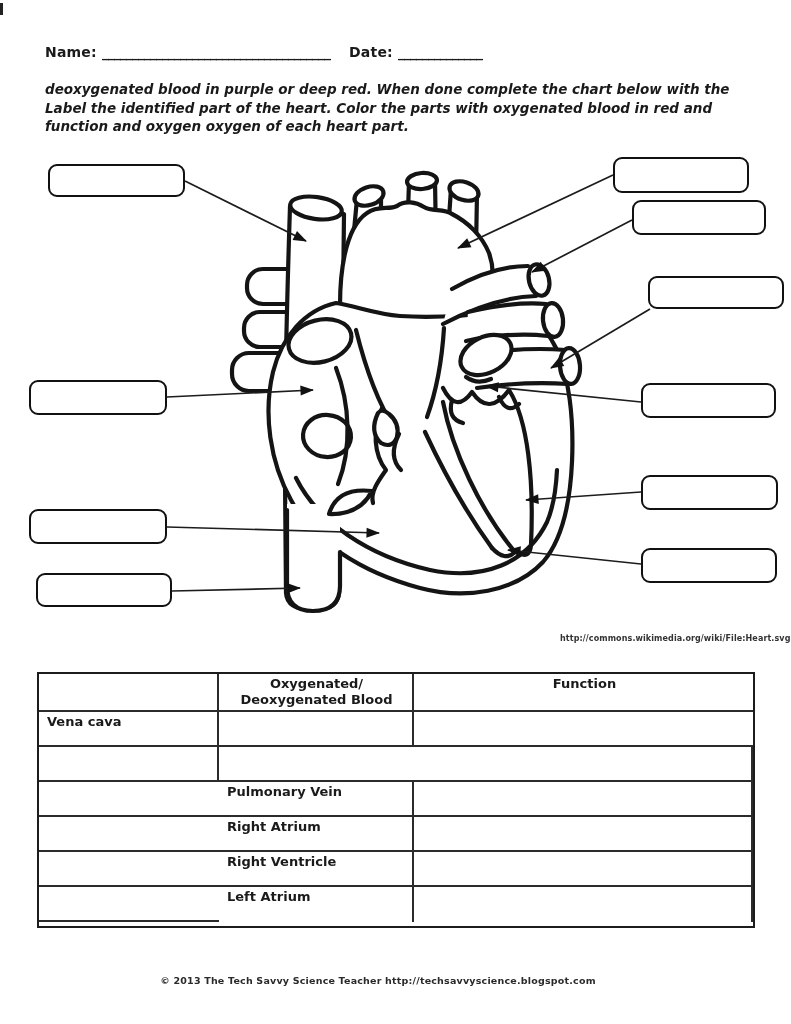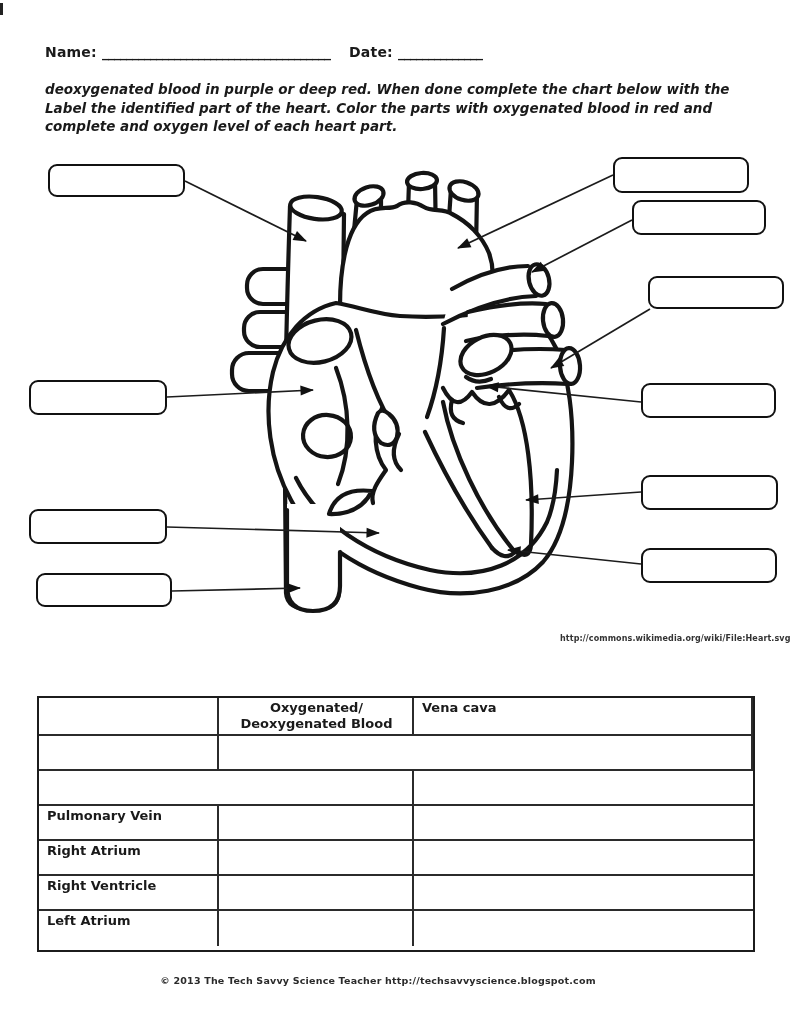--- a/index.html
+++ b/index.html
@@ -26,21 +26,20 @@
   }
   .credit{
     position:absolute;left:560px;top:634px;width:190px;
     font-size:8px;font-weight:600;color:#333;letter-spacing:.1px;
   }
   .chart{
     position:absolute;left:37px;top:672px;width:718px;height:256px;
     border:2.5px solid #1c1c1c;box-sizing:border-box;background:#fff;
     display:grid;grid-template-columns:180px 195px 1fr;
     grid-template-rows:38px repeat(7,35px);
-    margin-top:24px;
   }
   .chart .cell{
     box-sizing:border-box;border-bottom:2px solid #2b2b2b;border-right:2px solid #2b2b2b;
     font-size:13px;padding:2px 6px 0 8px;overflow:hidden;font-weight:bold;
   }
   .chart .cell.lastcol{border-right:none;}
   .chart .cell.lastrow{border-bottom:none;}
   .chart .hcell{
     text-align:center;font-weight:600;font-size:13px;line-height:16px;padding-top:2px;
   }
@@ -59,21 +58,21 @@
   <div class="nameline">
     <span>Name:</span>
     <span class="blank">______________________________________</span>
     <span class="datelab">Date:</span>
     <span class="blank">______________</span>
   </div>
 
   <div class="instructions">
     <div>deoxygenated blood in purple or deep red.  When done complete the chart below with the</div>
     <div>Label the identified part of the heart.  Color the parts with oxygenated blood in red and</div>
-    <div>complete and oxygen level of each heart part.</div>
+    <div>function and oxygen oxygen of each heart part.</div>
   </div>
 
   <svg class="overlay" viewBox="0 0 791 1024">
     <defs>
       <marker id="arr" markerUnits="userSpaceOnUse" markerWidth="16" markerHeight="12" refX="13.5" refY="5.5" orient="auto">
         <path d="M1,0.5 L14.5,5.5 L1,10.5 Z" fill="#111"></path>
       </marker>
     </defs>
 
     <g stroke="#141414" stroke-width="4.2" fill="#ffffff" stroke-linecap="round" stroke-linejoin="round">
@@ -162,20 +161,21 @@
   <div class="lbox" style="left:641px;top:548px;width:136px;height:35px;"></div>
 
   <div class="credit">http://commons.wikimedia.org/wiki/File:Heart.svg</div>
 
   <div class="chart">
     <div class="cell hcell"></div>
     <div class="cell hcell">
       <div>Oxygenated/</div>
       <div>Deoxygenated Blood</div>
     </div>
+    <div class="cell hcell lastcol">Function</div>
 
     <div class="cell">Vena cava</div>
     <div class="cell"></div>
     <div class="cell lastcol"></div>
 
     <div class="cell"></div>
     <div class="cell lastcol"></div>
 
     <div class="cell"></div>
     <div class="cell lastcol"></div>

